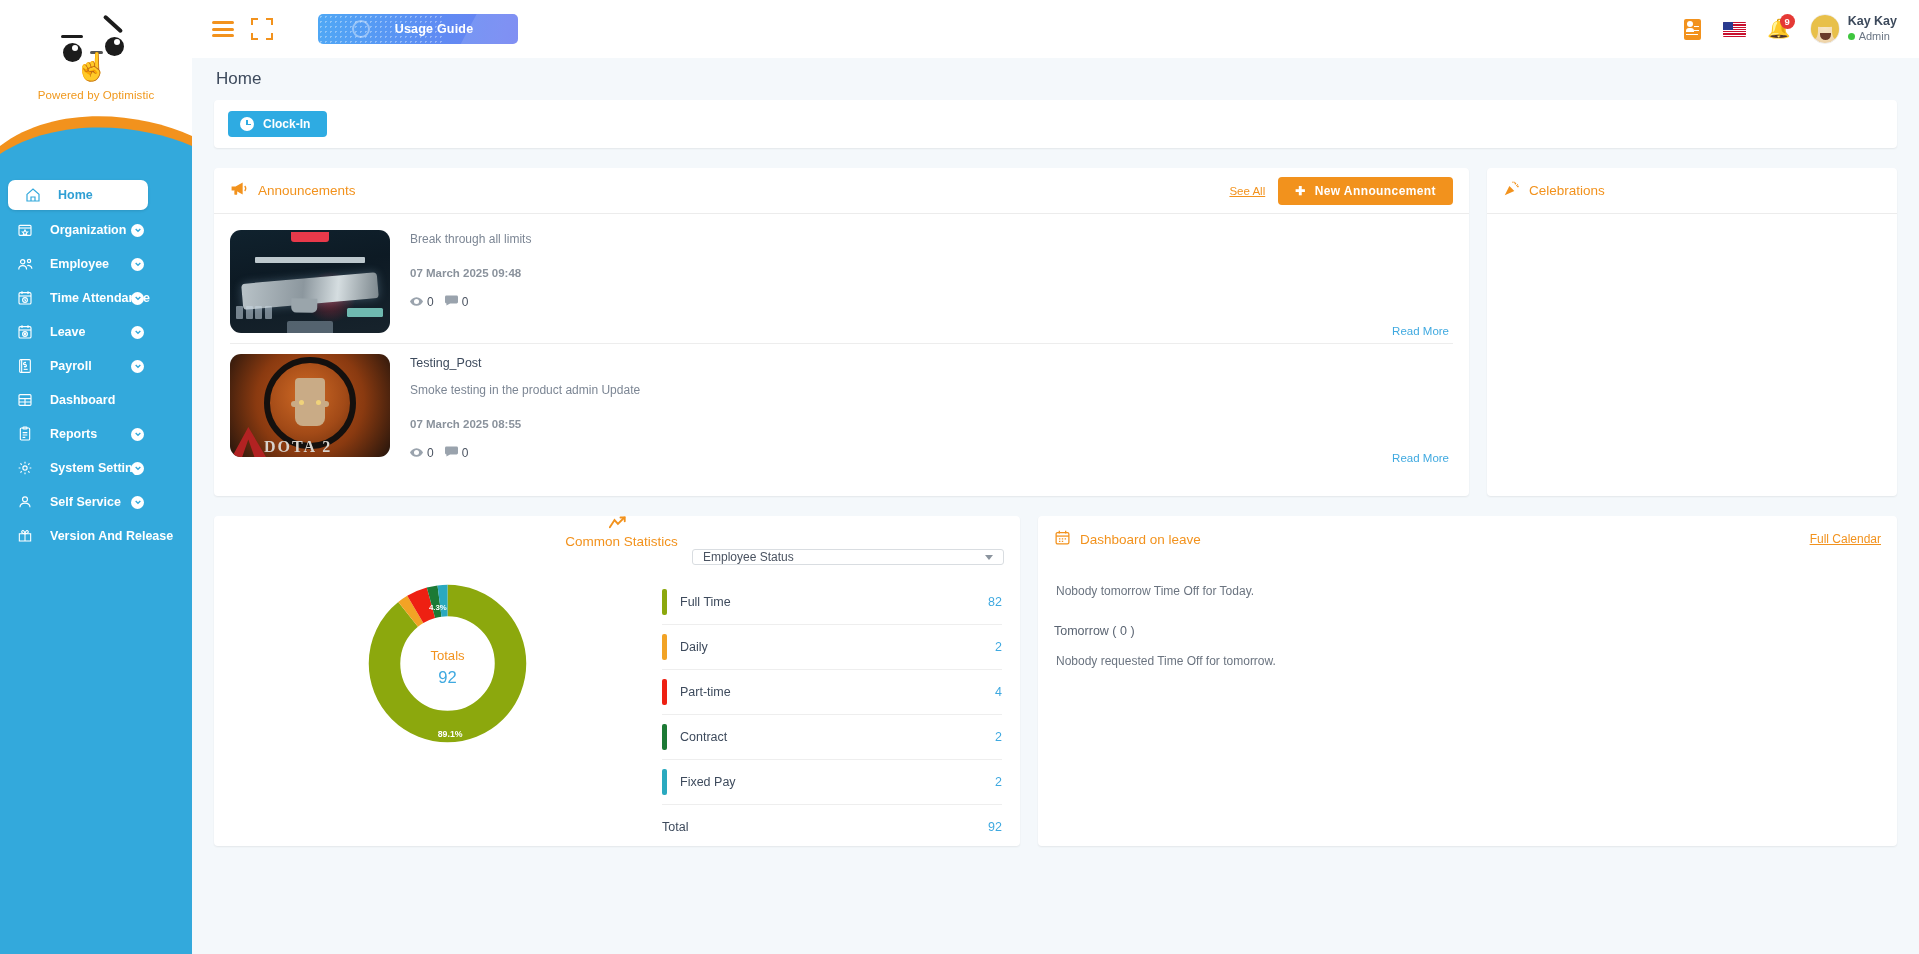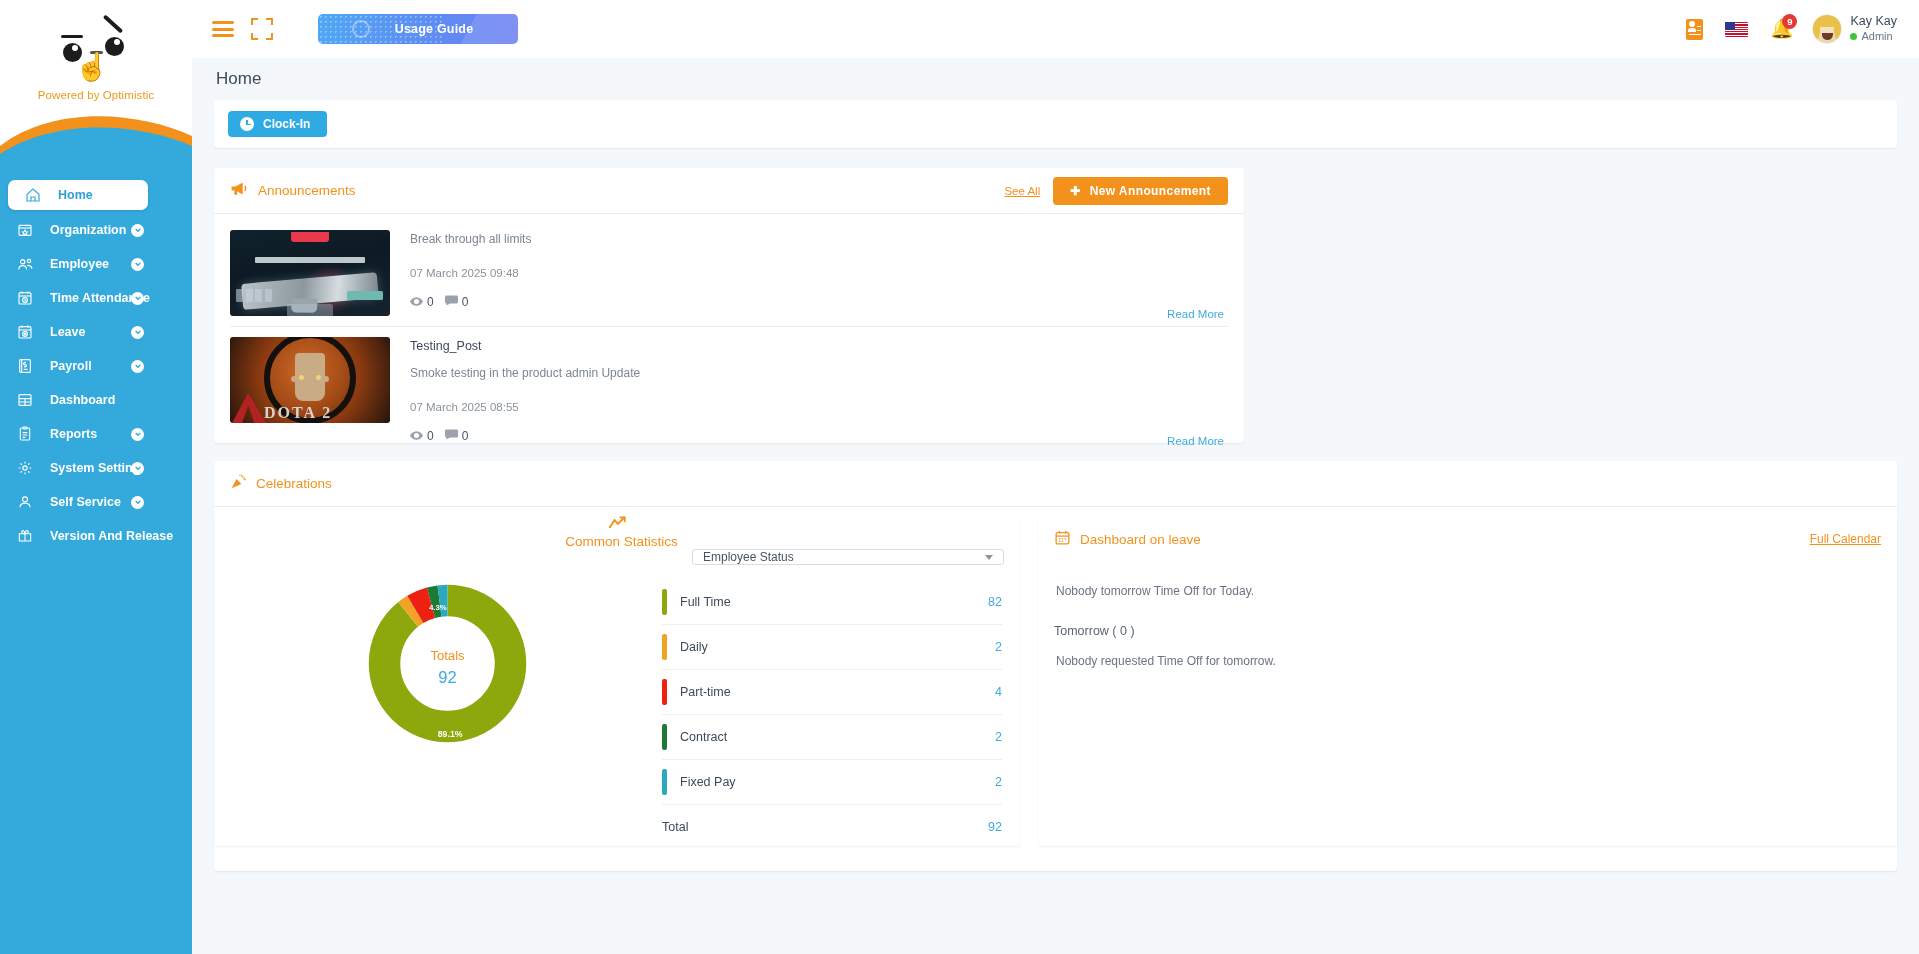--- a/index.html
+++ b/index.html
@@ -160,21 +160,21 @@
     border:1px solid #eee;
   }
   .avatar .hair {
     position:absolute; left:0; top:0; width:100%; height:42%;
     background:#e8c04a; border-radius:50% 50% 35% 35%;
   }
   .avatar .hair2 { position:absolute; left:-2px; top:4px; width:9px; height:20px; background:#e8c04a; border-radius:40%; }
   .avatar .hair3 { position:absolute; right:-2px; top:4px; width:9px; height:20px; background:#e8c04a; border-radius:40%; }
   .avatar .mouth { position:absolute; left:9px; top:18px; width:11px; height:7px; background:#6b3b2a; border-radius:0 0 6px 6px; }
   .user-text { line-height: 1.25; }
-  .user-name { font-size: 12.5px; font-weight: normal; color: #3d4a5c; }
+  .user-name { font-size: 12.5px; font-weight: bold; color: #3d4a5c; }
   .user-role { font-size: 11px; color: #6b7684; display:flex; align-items:center; gap:4px; }
   .user-role .dot { width:7px; height:7px; border-radius:50%; background:#3ec63e; display:inline-block; }
 
   .page-head {
     height: 42px; display: flex; align-items: center; padding: 0 24px; flex: 0 0 42px;
   }
   .page-title { font-size: 17px; color: #3d4a5c; }
 
   .content { flex: 1; overflow: hidden; padding: 0 22px 14px 22px; }
 
@@ -189,21 +189,21 @@
   .clock-ico {
     width:14px; height:14px; border-radius:50%; background:#fff; position:relative;
   }
   .clock-ico::before {
     content:""; position:absolute; left:6px; top:3px; width:1.6px; height:5px; background:#2eabe2;
   }
   .clock-ico::after {
     content:""; position:absolute; left:6.5px; top:6.5px; width:4px; height:1.6px; background:#2eabe2;
   }
 
-  .row-1 { display:flex; gap:18px; margin-bottom:20px; height: 328px; flex-direction: column; }
+  .row-1 { display:flex; gap:18px; margin-bottom:20px; height: 328px; }
   .announcements { flex: 1 1 auto; width: 1030px; padding: 0; display:flex; flex-direction:column; }
   .celebrations { flex: 0 0 410px; }
 
   .card-head {
     height: 46px; display:flex; align-items:center; padding: 0 16px;
     border-bottom: 1px solid #ececec;
   }
   .card-head .ctitle { font-size:13.5px; color:#f2921d; margin-left:9px; }
   .card-head .spacer { flex:1; }
   .see-all {
@@ -211,21 +211,21 @@
   }
   .new-ann {
     background:#f2921d; color:#fff; border:none; border-radius:4px; height:28px;
     padding:0 17px; font-size:12px; font-weight:bold; letter-spacing:.4px; cursor:pointer;
     display:flex; align-items:center; gap:9px; font-family:"Liberation Sans", sans-serif;
   }
 
   .ann-list { padding: 6px 16px 0 16px; }
   .ann-item { display:flex; gap:20px; padding: 10px 0 0 0; position:relative; }
   .ann-thumb {
-    width: 160px; height: 86px; flex: 0 0 160px; border-radius:3px; overflow:hidden;
+    width: 160px; height: 103px; flex: 0 0 160px; border-radius:11px; overflow:hidden;
     position:relative;
   }
   
   .thumb-valorant {
     background: linear-gradient(170deg,#10222e 0%,#0d1a24 40%,#17232c 100%);
   }
   .thumb-valorant .play {
     position:absolute; left:50%; transform:translateX(-50%); top:2px;
     width:38px; height:10px; background:#e8394a; border-radius:0 0 3px 3px;
   }
@@ -293,21 +293,21 @@
     color:#d8d2cc; letter-spacing:2px; font-family:"Liberation Serif", serif;
   }
 
   .ann-body { flex:1; padding-top: 2px; position:relative; }
   .ann-title { font-size:12.5px; color:#3d4a5c; margin-bottom:13px; }
   .ann-sub { font-size:12px; color:#7c8694; margin-bottom:6px; }
   .ann-clip {
     height: 9px; overflow: hidden; margin-bottom: 6px;
     font-size: 12px; color: #9aa3ad; line-height: 22px;
   }
-  .ann-date { font-size:11.5px; color:#8a929c; margin-bottom: 16px; }
+  .ann-date { font-size:11.5px; color:#8a929c; margin-bottom: 16px; font-weight: bold; }
   .ann-meta { display:flex; align-items:center; gap:5px; font-size:12px; color:#4a5361; }
   .ann-meta .grp { display:flex; align-items:center; gap:4px; margin-right:6px; }
   .read-more {
     position:absolute; right:4px; bottom:-4px; color:#3fa9e0; font-size:11.5px; cursor:pointer;
   }
   .ann-divider { height:1px; background:#ededed; margin-top:10px; }
 
   .row-2 { display:flex; gap:18px; height: 330px; }
   .common-stats { flex: 0 0 806px; }
   .emp-leave { flex: 1 1 auto; }

